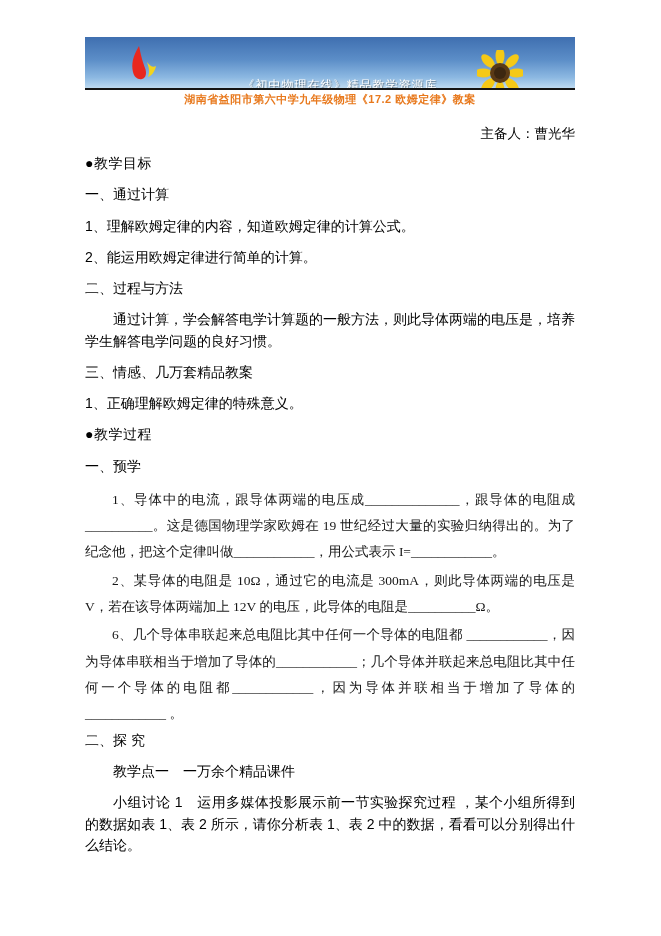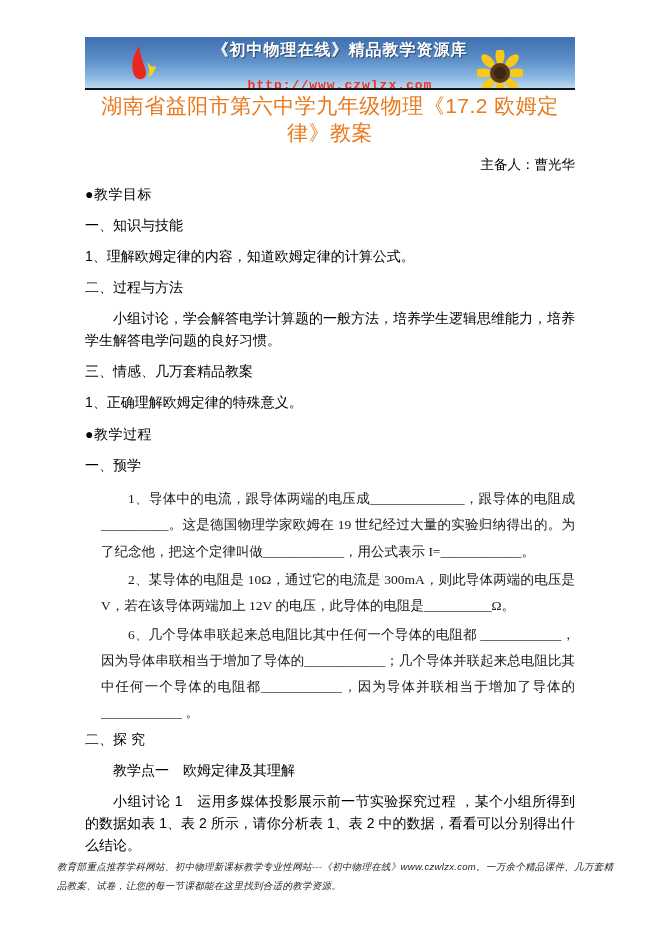--- a/index.html
+++ b/index.html
@@ -18,50 +18,50 @@
     position:absolute;left:85px;top:37px;width:490px;height:51px;
     background:linear-gradient(180deg,#3f6fb0 0%,#5c8ec8 45%,#8db9e2 80%,#bcd9f0 100%);
     border-bottom:2px solid #141414;
     overflow:hidden;
   }
   .banner-logo{position:absolute;left:38px;top:7px;width:44px;height:40px;}
   .banner-center{
     position:absolute;left:110px;top:3px;width:290px;text-align:center;
   }
   .banner-title{
-    color:#ffffff;font-weight:bold;font-size:16px;letter-spacing:1px;
+    color:#ffffff;font-weight:normal;font-size:12px;letter-spacing:1px;
     text-shadow:1px 1px 1px rgba(0,0,0,.45);
     white-space:nowrap;
+    margin-top:37px;
   }
   .banner-url{
     margin-top:17px;
     color:#f03222;font-weight:bold;font-size:13px;
     font-family:"Liberation Mono","DejaVu Sans Mono",monospace;
     letter-spacing:1px;white-space:nowrap;
   }
   .banner-sunflower{position:absolute;right:52px;bottom:-8px;width:46px;height:46px;}
 
   
   .doc{position:absolute;left:85px;top:92px;width:490px;}
   .doc-title{
-    text-align:center;font-weight:normal;font-size:21px;color:#e8791d;
+    text-align:center;font-weight:bold;font-size:11px;color:#e8791d;
     letter-spacing:.5px;line-height:1.3;
   }
   .doc-byline{
-    text-align:right;font-size:13.5px;margin-top:9px;color:#000;
+    text-align:right;font-size:13.5px;margin-top:19px;color:#000;
   }
   .doc-body{margin-top:10px;font-size:14px;}
   .para{margin:0 0 9.5px 0;line-height:1.55;text-align:justify;}
   .para.head{font-weight:normal;letter-spacing:.5px;}
   .para.indent{text-indent:2em;}
   .para.song{
     font-family:"Liberation Serif","DejaVu Serif",serif;
     font-size:13.5px;line-height:1.95;margin-bottom:2px;
     color:#171717;
-    margin-left:16px;
   }
 
   
   .footer{
     position:absolute;left:57px;right:46px;top:858px;
     font-size:9.5px;line-height:1.95;color:#1c1c1c;
     font-style:italic;letter-spacing:.3px;
   }
 </style>
 </head>
@@ -92,32 +92,32 @@
       <circle cx="23" cy="23" r="10" fill="#5a3a16"></circle>
       <circle cx="23" cy="23" r="6" fill="#3c2710"></circle>
     </svg>
   </div>
 
   <div class="doc">
     <div class="doc-title">湖南省益阳市第六中学九年级物理《17.2 欧姆定律》教案</div>
     <div class="doc-byline">主备人：曹光华</div>
     <div class="doc-body">
         <p class="para head">●教学目标</p>
-        <p class="para plain">一、知识与技能</p>
+        <p class="para plain">一、通过计算</p>
         <p class="para plain">1、理解欧姆定律的内容，知道欧姆定律的计算公式。</p>
+        <p class="para plain">2、能运用欧姆定律进行简单的计算。</p>
         <p class="para plain">二、过程与方法</p>
-        <p class="para indent">小组讨论，学会解答电学计算题的一般方法，培养学生逻辑思维能力，培养学生解答电学问题的良好习惯。</p>
+        <p class="para indent">通过计算，学会解答电学计算题的一般方法，则此导体两端的电压是，培养学生解答电学问题的良好习惯。</p>
         <p class="para plain">三、情感、几万套精品教案</p>
         <p class="para plain">1、正确理解欧姆定律的特殊意义。</p>
         <p class="para head">●教学过程</p>
         <p class="para plain">一、预学</p>
         <p class="para song indent">1、导体中的电流，跟导体两端的电压成______________，跟导体的电阻成__________。这是德国物理学家欧姆在 19 世纪经过大量的实验归纳得出的。为了纪念他，把这个定律叫做____________，用公式表示 I=____________。</p>
         <p class="para song indent">2、某导体的电阻是 10Ω，通过它的电流是 300mA，则此导体两端的电压是 V，若在该导体两端加上 12V 的电压，此导体的电阻是__________Ω。</p>
         <p class="para song indent">6、几个导体串联起来总电阻比其中任何一个导体的电阻都 ____________，因为导体串联相当于增加了导体的____________；几个导体并联起来总电阻比其中任何一个导体的电阻都____________，因为导体并联相当于增加了导体的____________ 。</p>
         <p class="para plain">二、探 究</p>
-        <p class="para indent">教学点一　欧姆定律及其理解</p>
+        <p class="para indent">教学点一　一万余个精品课件</p>
         <p class="para indent">小组讨论 1　运用多媒体投影展示前一节实验探究过程 ，某个小组所得到的数据如表 1、表 2 所示，请你分析表 1、表 2 中的数据，看看可以分别得出什么结论。</p>
       </div>
   </div>
 
-  <div class="footer">教育部重点推荐学科网站、初中物理新课标教学专业性网站---《初中物理在线》www.czwlzx.com。一万余个精品课件、几万套精品教案、试卷，让您的每一节课都能在这里找到合适的教学资源。</div>
 
 </div>
 
 </body></html>

